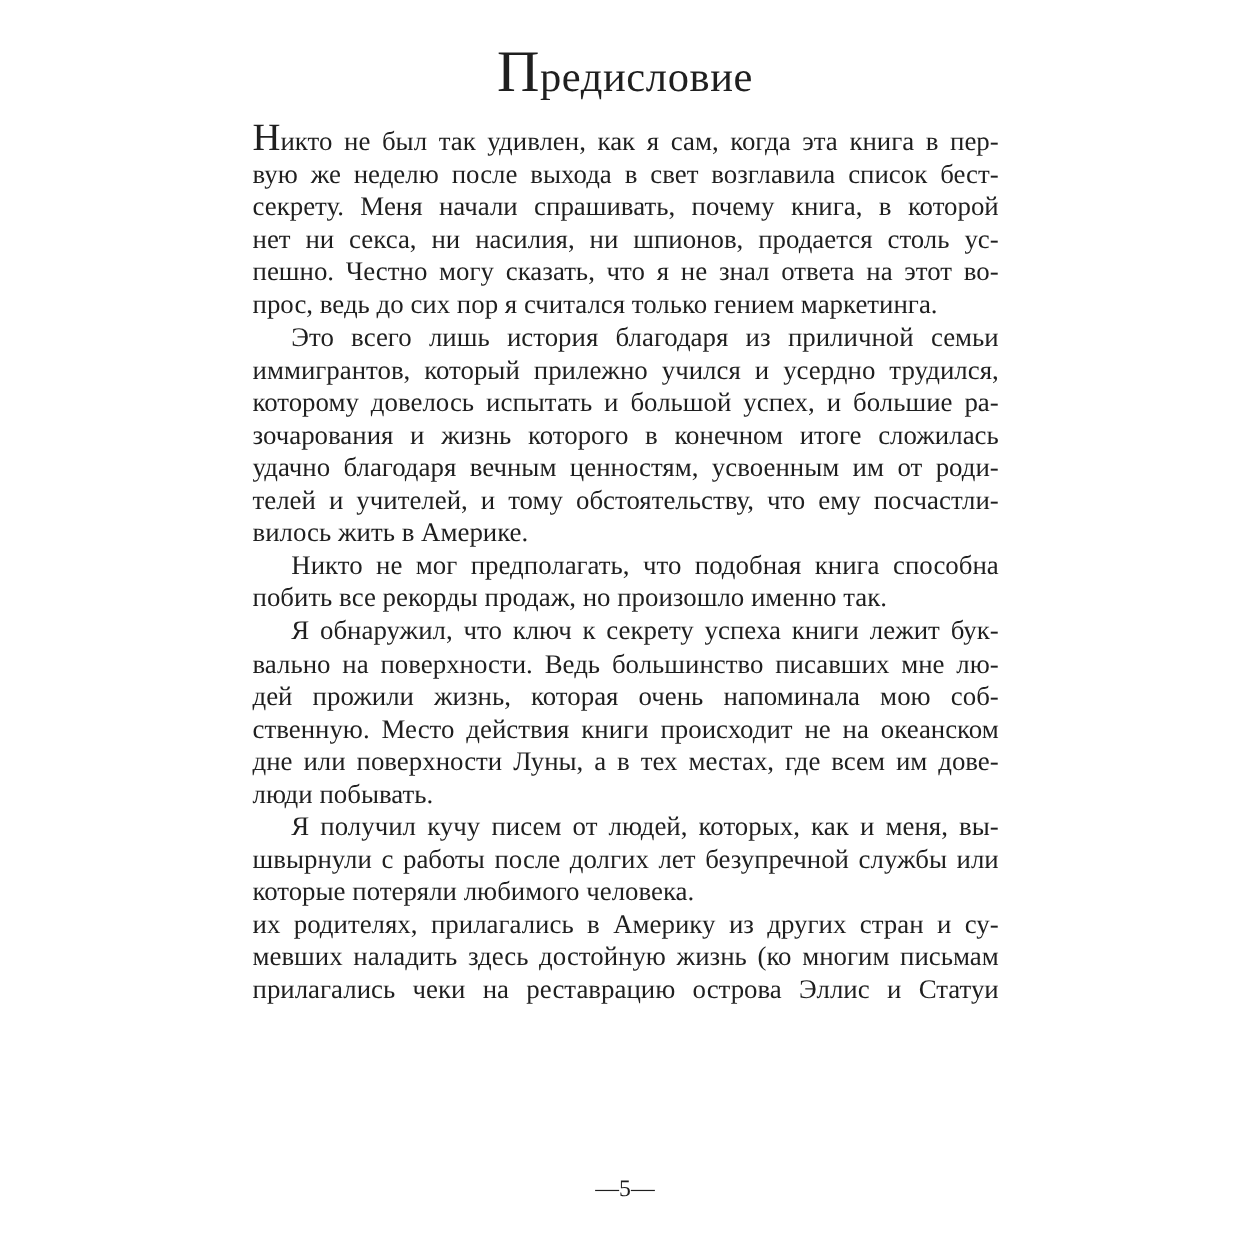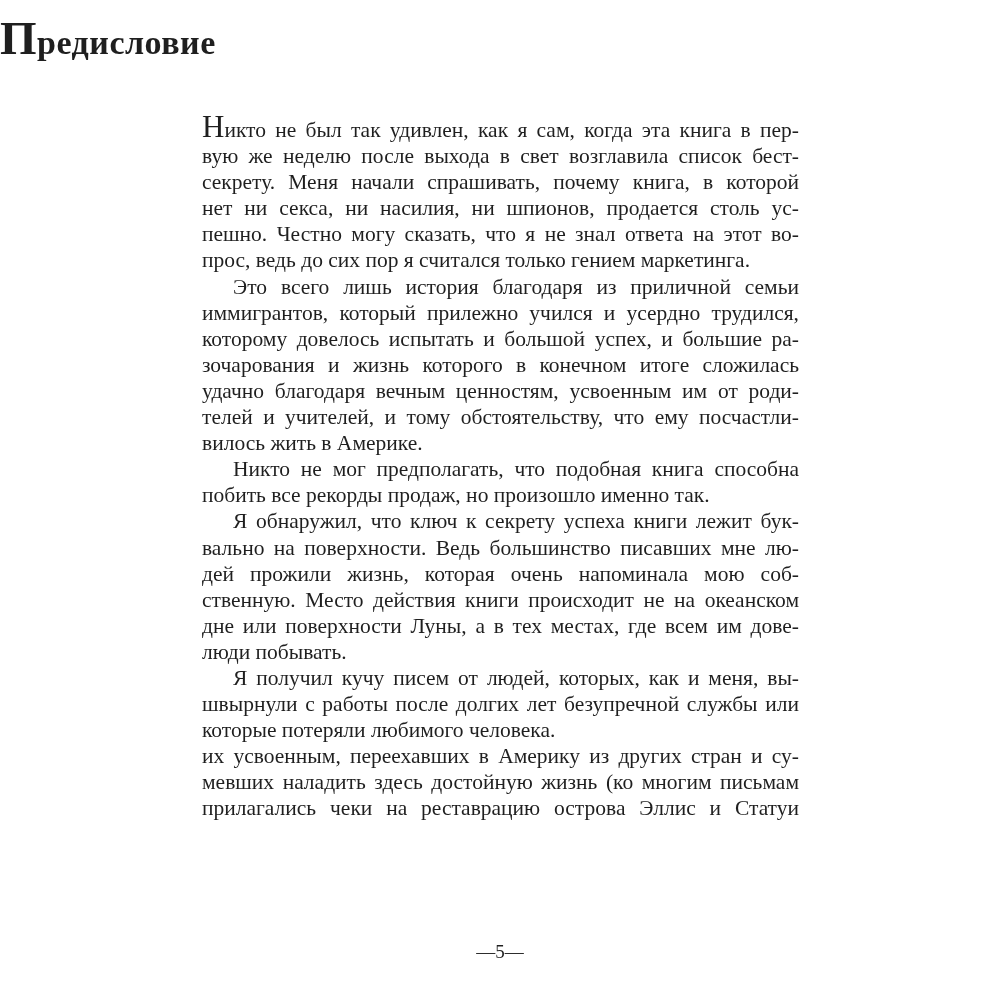--- a/index.html
+++ b/index.html
@@ -8,41 +8,41 @@
     position: relative;
     width: 1000px;
     height: 1000px;
     background: var(--paper);
     color: var(--ink);
     font-family: "Liberation Serif", "DejaVu Serif", serif;
     overflow: hidden;
   }
   .title {
     position: absolute;
-    top: 12px;
+    top: 32px;
     left: 0;
     width: 100%;
+    text-align: center;
     margin: 0;
-    font-weight: bold;
+    font-weight: normal;
     font-size: 34px;
     line-height: 52px;
     letter-spacing: 0.5px;
   }
   .title-initial {
     font-size: 47px;
     line-height: 52px;
   }
   .body-text {
     position: absolute;
     top: 97px;
     left: 202px;
     width: 597px;
     font-size: 21.5px;
     line-height: 26.1px;
-    margin-top: 17px;
   }
   .paragraph { margin: 0; }
   .line {
     text-align: justify;
     text-align-last: justify;
   }
   .line.line-end {
     text-align-last: left;
   }
   .line.indented {
@@ -97,20 +97,20 @@
         <div class="line">ственную. Место действия книги происходит не на океанском</div>
         <div class="line">дне или поверхности Луны, а в тех местах, где всем им дове-</div>
         <div class="line line-end">люди побывать.</div>
       </div>
       <div class="paragraph">
         <div class="line indented">Я получил кучу писем от людей, которых, как и меня, вы-</div>
         <div class="line">швырнули с работы после долгих лет безупречной службы или</div>
         <div class="line line-end">которые потеряли любимого человека.</div>
       </div>
       <div class="paragraph">
-        <div class="line">их усвоенным, переехавших в Америку из других стран и су-</div>
+        <div class="line">их родителях, прилагались в Америку из других стран и су-</div>
         <div class="line">мевших наладить здесь достойную жизнь (ко многим письмам</div>
         <div class="line">прилагались чеки на реставрацию острова Эллис и Статуи</div>
       </div>
     </div>
 
   <div class="page-number">—5—</div>
 </div>
 
 </body></html>

